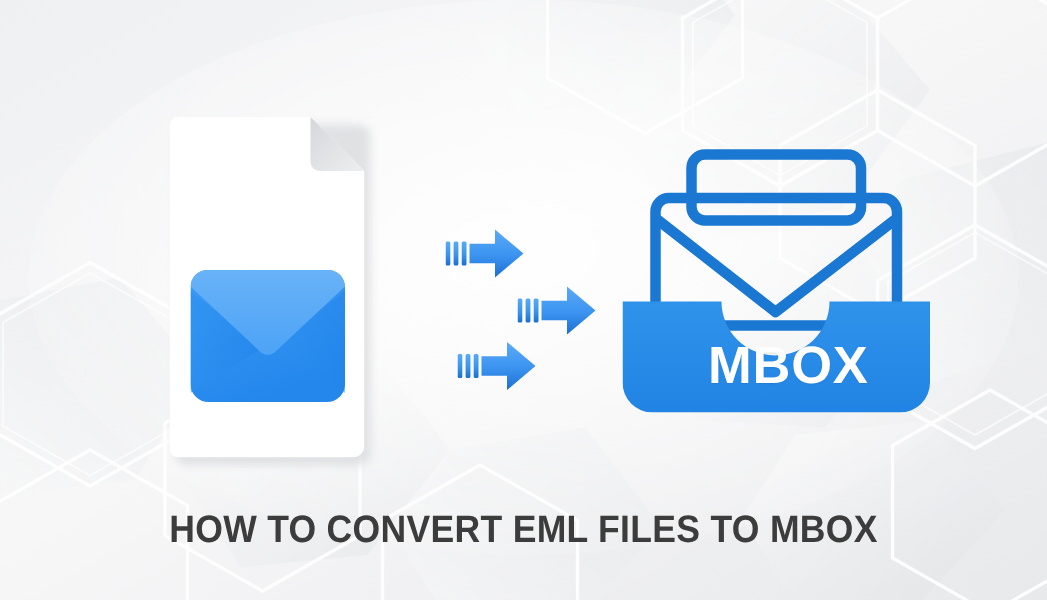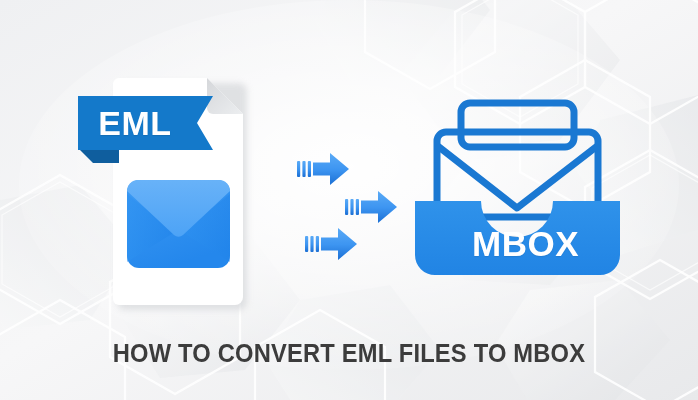--- a/index.html
+++ b/index.html
@@ -138,29 +138,20 @@
         <linearGradient id="foldG" x1="0" y1="0" x2="1" y2="1">
           <stop offset="0%" stop-color="#d5d7da"></stop>
           <stop offset="100%" stop-color="#eceef0"></stop>
         </linearGradient>
       </defs>
       <path d="M6,0 H94 L130,36 V219 a8,8 0 0 1 -8,8 H6 a6,6 0 0 1 -6,-6 V6 a6,6 0 0 1 6,-6 Z" fill="#ffffff"></path>
       <path d="M94,0 L130,36 H100 a6,6 0 0 1 -6,-6 Z" fill="url(#foldG)"></path>
     </svg>
   </div>
 
-  <div class="layer" id="eml-ribbon">
-    <svg viewBox="0 0 140 72" style="position:absolute;left:0;top:0;width:140px;height:72px;">
-
-      <path d="M5,52 H46 V72 L20,72 L5,57 Z" fill="#0f5e9e"></path>
-
-      <path d="M5,5 H140 L124,32 L140,59 H5 Z" fill="#1479ca"></path>
-    </svg>
-    <div class="label">EML</div>
-  </div>
 
   <div class="layer" id="eml-envelope">
     <svg viewBox="0 0 103 88" style="width:103px;height:88px;">
       <defs>
         <linearGradient id="envBody" x1="0" y1="0" x2="0.4" y2="1">
           <stop offset="0%" stop-color="#3d9bf4"></stop>
           <stop offset="100%" stop-color="#2487ec"></stop>
         </linearGradient>
         <linearGradient id="envFlap" x1="0" y1="0" x2="0" y2="1">
           <stop offset="0%" stop-color="#68b2f8"></stop>

